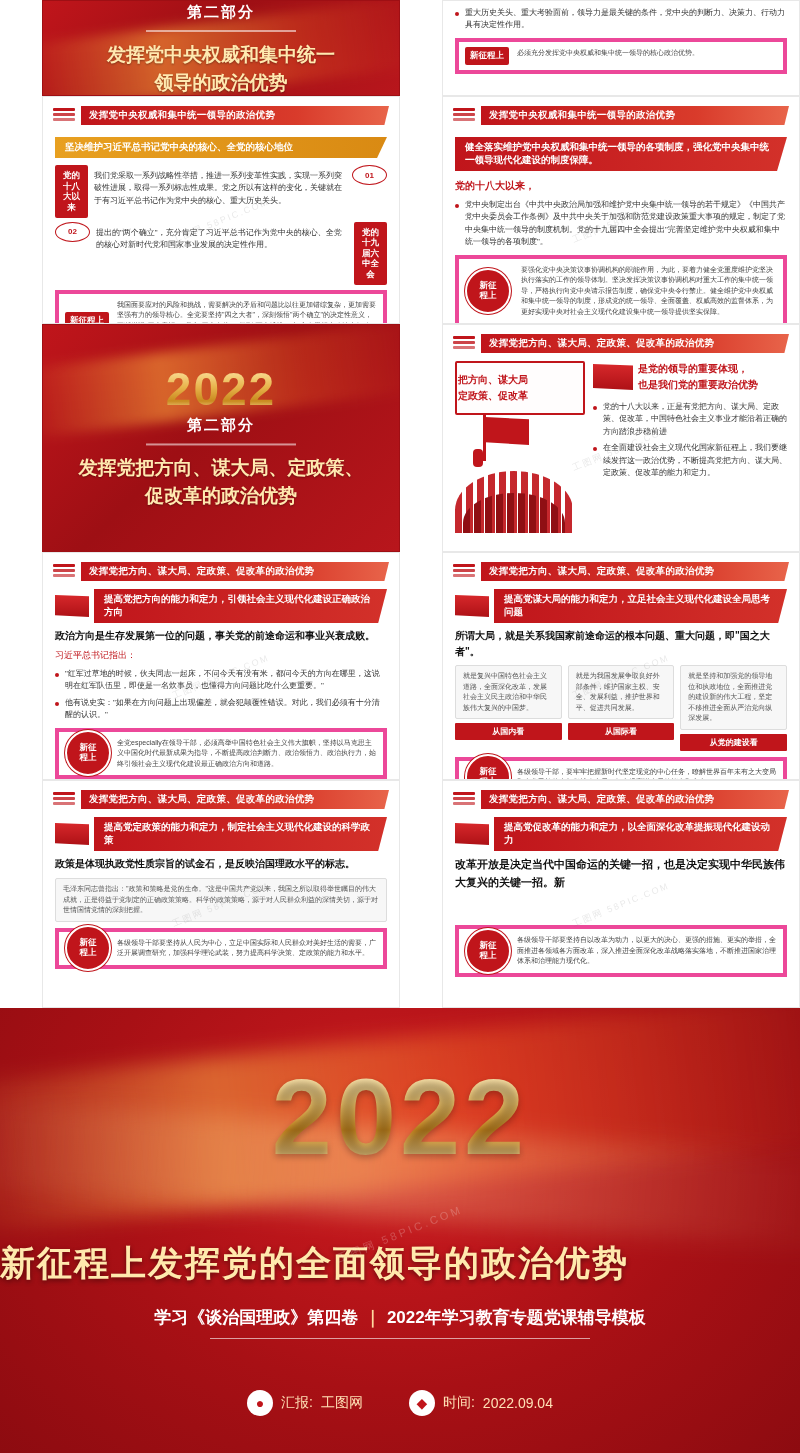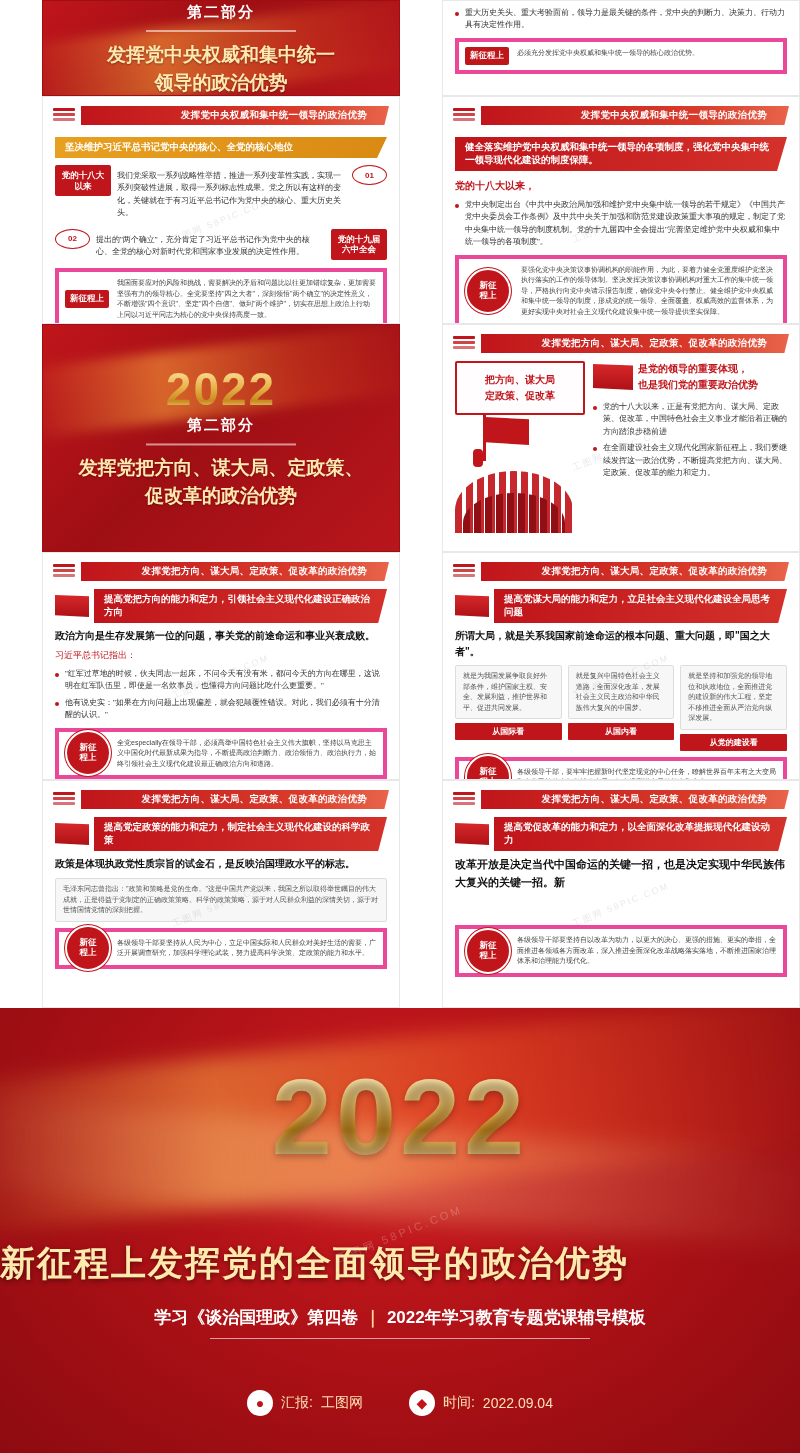--- a/index.html
+++ b/index.html
@@ -85,24 +85,23 @@
   }
   .head-icon i:nth-child(1){ top: 0; }
   .head-icon i:nth-child(2){ top: 5px; opacity: .8; }
   .head-icon i:nth-child(3){ top: 10px; opacity: .6; }
   .head-bar {
     flex: 1;
     background: linear-gradient(90deg, #c0151b 0%, #d93b2b 70%, #e8644a 100%);
     color: #fff;
     font-size: 9.5px;
     font-weight: bold;
-    padding: 3px 22px;
+    padding: 3px 8px;
     letter-spacing: .3px;
     clip-path: polygon(0 0, 100% 0, 98.5% 100%, 0 100%);
-    text-align: right;
   }
   .body { padding: 8px 12px 10px 12px; }
   .band {
     display: inline-block;
     background: linear-gradient(90deg, #c0151b 0%, #d3312a 100%);
     color: #fff;
     font-size: 9.5px;
     font-weight: bold;
     padding: 4px 12px 4px 10px;
     margin: 4px 0 7px 0;
@@ -195,21 +194,21 @@
     border: 1px solid #c0151b;
     color: #c0151b;
     font-size: 8px; font-weight: bold;
     display: flex; align-items: center; justify-content: center;
     flex: none;
   }
   .side-label {
     background: #c0151b; color: #fff;
     font-size: 8.5px; font-weight: bold;
     padding: 5px 4px; text-align: center;
-    line-height: 1.25; width: 56px; flex: none;
+    line-height: 1.25; width: 33px; flex: none;
     border-radius: 2px;
   }
   .two-col { display: flex; gap: 8px; align-items: flex-start; }
   .cols3 { display: flex; gap: 6px; margin-top: 5px; }
   .col3 { flex: 1; }
   .col3 .cap {
     background: #c0151b; color: #fff; font-size: 8px; font-weight: bold;
     text-align: center; padding: 3px 2px; margin-top: 4px; border-radius: 1px;
   }
   .crowd { width: 118px; flex: none; position: relative; height: 118px; }
@@ -414,21 +413,21 @@
         <span class="head-icon">
             <i></i>
             <i></i>
             <i></i>
           </span>
         <span class="head-bar">发挥党把方向、谋大局、定政策、促改革的政治优势</span>
       </div>
       <div class="body">
         <div class="two-col">
           <div style="width:130px;flex:none;">
-            <div class="box" style="border:2px solid #c0151b;color:#c0151b;font-size:10px;font-weight:bold;line-height:1.6;text-align:center;white-space:pre-line;padding:9px 1px;">把方向、谋大局
+            <div class="box" style="border:2px solid #c0151b;color:#c0151b;font-size:10px;font-weight:bold;line-height:1.6;text-align:left;white-space:pre-line;padding:9px 1px;">把方向、谋大局
 定政策、促改革</div>
             <div class="crowd">
               <div class="pole"></div>
               <div class="cflag"></div>
               <div class="person"></div>
               <div class="arc"></div>
               <div class="arc2"></div>
             </div>
           </div>
           <div style="flex:1">
@@ -487,26 +486,26 @@
         <span class="head-bar">发挥党把方向、谋大局、定政策、促改革的政治优势</span>
       </div>
       <div class="body">
         <div class="flag-row" style="margin-bottom:3px">
           <span class="flag" style="width:34px;height:22px"></span>
           <span class="band" style="margin:0">提高党谋大局的能力和定力，立足社会主义现代化建设全局思考问题</span>
         </div>
         <div class="p big">所谓大局，就是关系我国家前途命运的根本问题、重大问题，即"国之大者"。</div>
         <div class="cols3">
           <div class="col3">
+            <div class="box grey">就是复兴中国特色社会主义道路，全面深化改革，发展社会主义民主政治和中华民族伟大复兴的中国梦。</div>
+            <div class="cap">从国内看</div>
+          </div>
+          <div class="col3">
             <div class="box grey">就是为我国发展争取良好外部条件，维护国家主权、安全、发展利益，推护世界和平、促进共同发展。</div>
             <div class="cap">从国际看</div>
-          </div>
-          <div class="col3">
-            <div class="box grey">就是复兴中国特色社会主义道路，全面深化改革，发展社会主义民主政治和中华民族伟大复兴的中国梦。</div>
-            <div class="cap">从国内看</div>
           </div>
           <div class="col3">
             <div class="box grey">就是坚持和加强党的领导地位和执政地位，全面推进党的建设新的伟大工程，坚定不移推进全面从严治党向纵深发展。</div>
             <div class="cap">从党的建设看</div>
           </div>
         </div>
         <div class="redbox">
           <div class="stamp circle">新征<br>程上</div>
           <div>各级领导干部，要牢牢把握新时代坚定现党的中心任务，瞭解世界百年未有之大变局和中华民族伟大复兴战略全局，努力提高谋大局的能力和定力。</div>
         </div>

